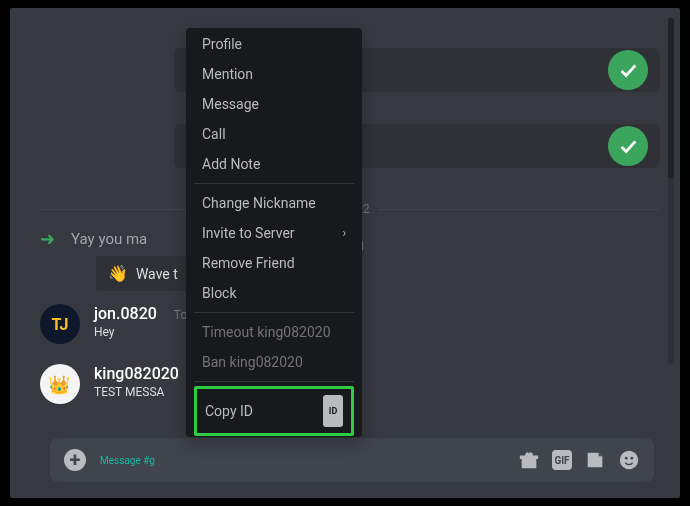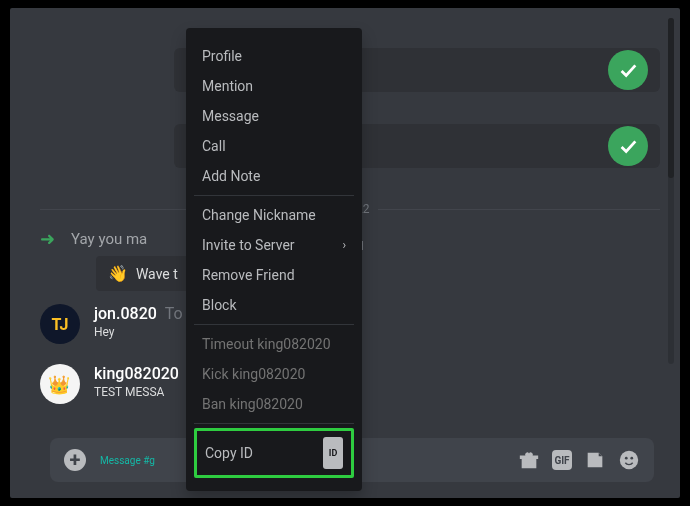--- a/index.html
+++ b/index.html
@@ -167,21 +167,22 @@
       align-items: baseline;
       gap: 8px;
     }
     .msg-username {
       color: #fff;
       font-weight: 500;
       font-size: 16px;
     }
     .msg-time {
       color: #72767d;
-      font-size: 16px;
+      font-size: 12px;
+      margin-left: 9px;
     }
     .msg-text {
       color: #dcddde;
       font-size: 12px;
       margin-top: 2px;
     }
     .input-bar {
       position: absolute;
       bottom: 16px;
       left: 40px;
@@ -238,21 +239,21 @@
       align-items: center;
       justify-content: center;
     }
     .context-menu {
       position: absolute;
       top: 20px;
       left: 176px;
       width: 176px;
       background: #18191c;
       border-radius: 4px;
-      padding: 13px 8px;
+      padding: 1px 8px;
       box-shadow: 0 8px 16px rgba(0,0,0,0.24);
       z-index: 100;
     }
     .menu-item {
       padding: 7px 8px;
       color: #b9bbbe;
       font-size: 14px;
       border-radius: 2px;
       display: flex;
       align-items: center;
@@ -450,23 +451,20 @@
         <span>Remove Friend</span>
       </div>
     <div class="menu-item">
         <span>Block</span>
       </div>
     <div class="menu-sep"></div>
     <div class="menu-item danger">
         <span>Timeout king082020</span>
       </div>
     <div class="menu-item danger">
-        <span>Kick king082020</span>
-      </div>
-    <div class="menu-item danger">
         <span>Ban king082020</span>
       </div>
     <div class="menu-sep"></div>
     <div class="copy-id">
       <span>Copy ID</span>
       <span class="id-badge">ID</span>
     </div>
   </div>
 
 </div>

